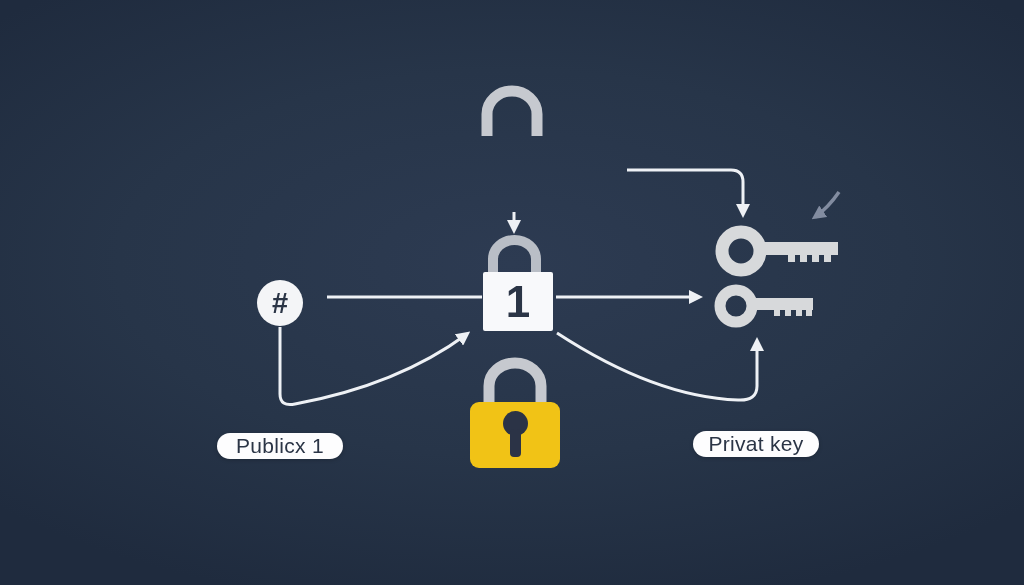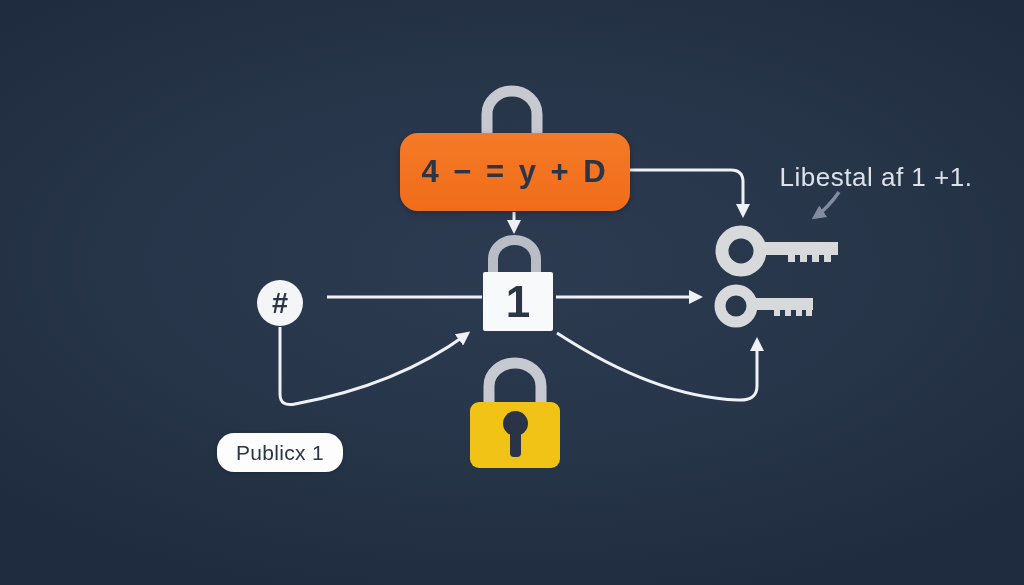--- a/index.html
+++ b/index.html
@@ -43,21 +43,21 @@
     color:#2b3546;font-size:44px;font-weight:bold;
   }
 
   .yellow-lock-body{
     left:470px;top:402px;width:90px;height:66px;background:#f1c316;border-radius:9px;
   }
   .keyhole-circle{left:33px;top:9px;width:25px;height:25px;border-radius:50%;background:#2b3346;}
   .keyhole-stem{left:40px;top:27px;width:11px;height:28px;border-radius:4px;background:#2b3346;}
 
   .key-label{
-    width:126px;height:39px;background:#fdfdfe;border-radius:17px;
+    width:126px;height:26px;background:#fdfdfe;border-radius:17px;
     display:flex;align-items:center;justify-content:center;
     color:#2b3546;font-size:21px;letter-spacing:0.3px;
     box-shadow:0 1px 4px rgba(0,0,0,0.2);
   }
   .label-public{left:217px;top:433px;}
   .label-private{left:693px;top:431px;}
 
   .caption{
     left:0;right:0;top:505px;text-align:center;z-index:3;
     color:#c7cdd9;font-size:23px;line-height:28px;letter-spacing:0.3px;
@@ -111,40 +111,39 @@
       <circle cx="736" cy="306" r="16" fill="none" stroke="#d7d9db" stroke-width="11"></circle>
       <rect x="751" y="298" width="62" height="12" fill="#d7d9db"></rect>
       <rect x="774" y="310" width="6" height="6" fill="#d7d9db"></rect>
       <rect x="785" y="310" width="6" height="6" fill="#d7d9db"></rect>
       <rect x="796" y="310" width="6" height="6" fill="#d7d9db"></rect>
       <rect x="806" y="310" width="6" height="6" fill="#d7d9db"></rect>
     </g>
   </svg>
 
 
-  <div class="abs node formula-box">
-    <span>4 − = y + D</span>
-  </div>
 
-  <div class="abs annotation">Libestal af 1 +1.</div>
 
   <div class="abs node hash-circle">
     <span>#</span>
   </div>
 
   <div class="abs node lock-body">
     <span>1</span>
   </div>
 
   <div class="abs node yellow-lock-body">
     <div class="abs keyhole-circle"></div>
     <div class="abs keyhole-stem"></div>
   </div>
 
   <div class="abs node key-label label-public">
     <span>Publicx 1</span>
   </div>
 
+  <div class="abs node key-label label-private">
+    <span>Privat key</span>
+  </div>
 
   <div class="abs caption">
   </div>
 
 </div>
 
 </body></html>

